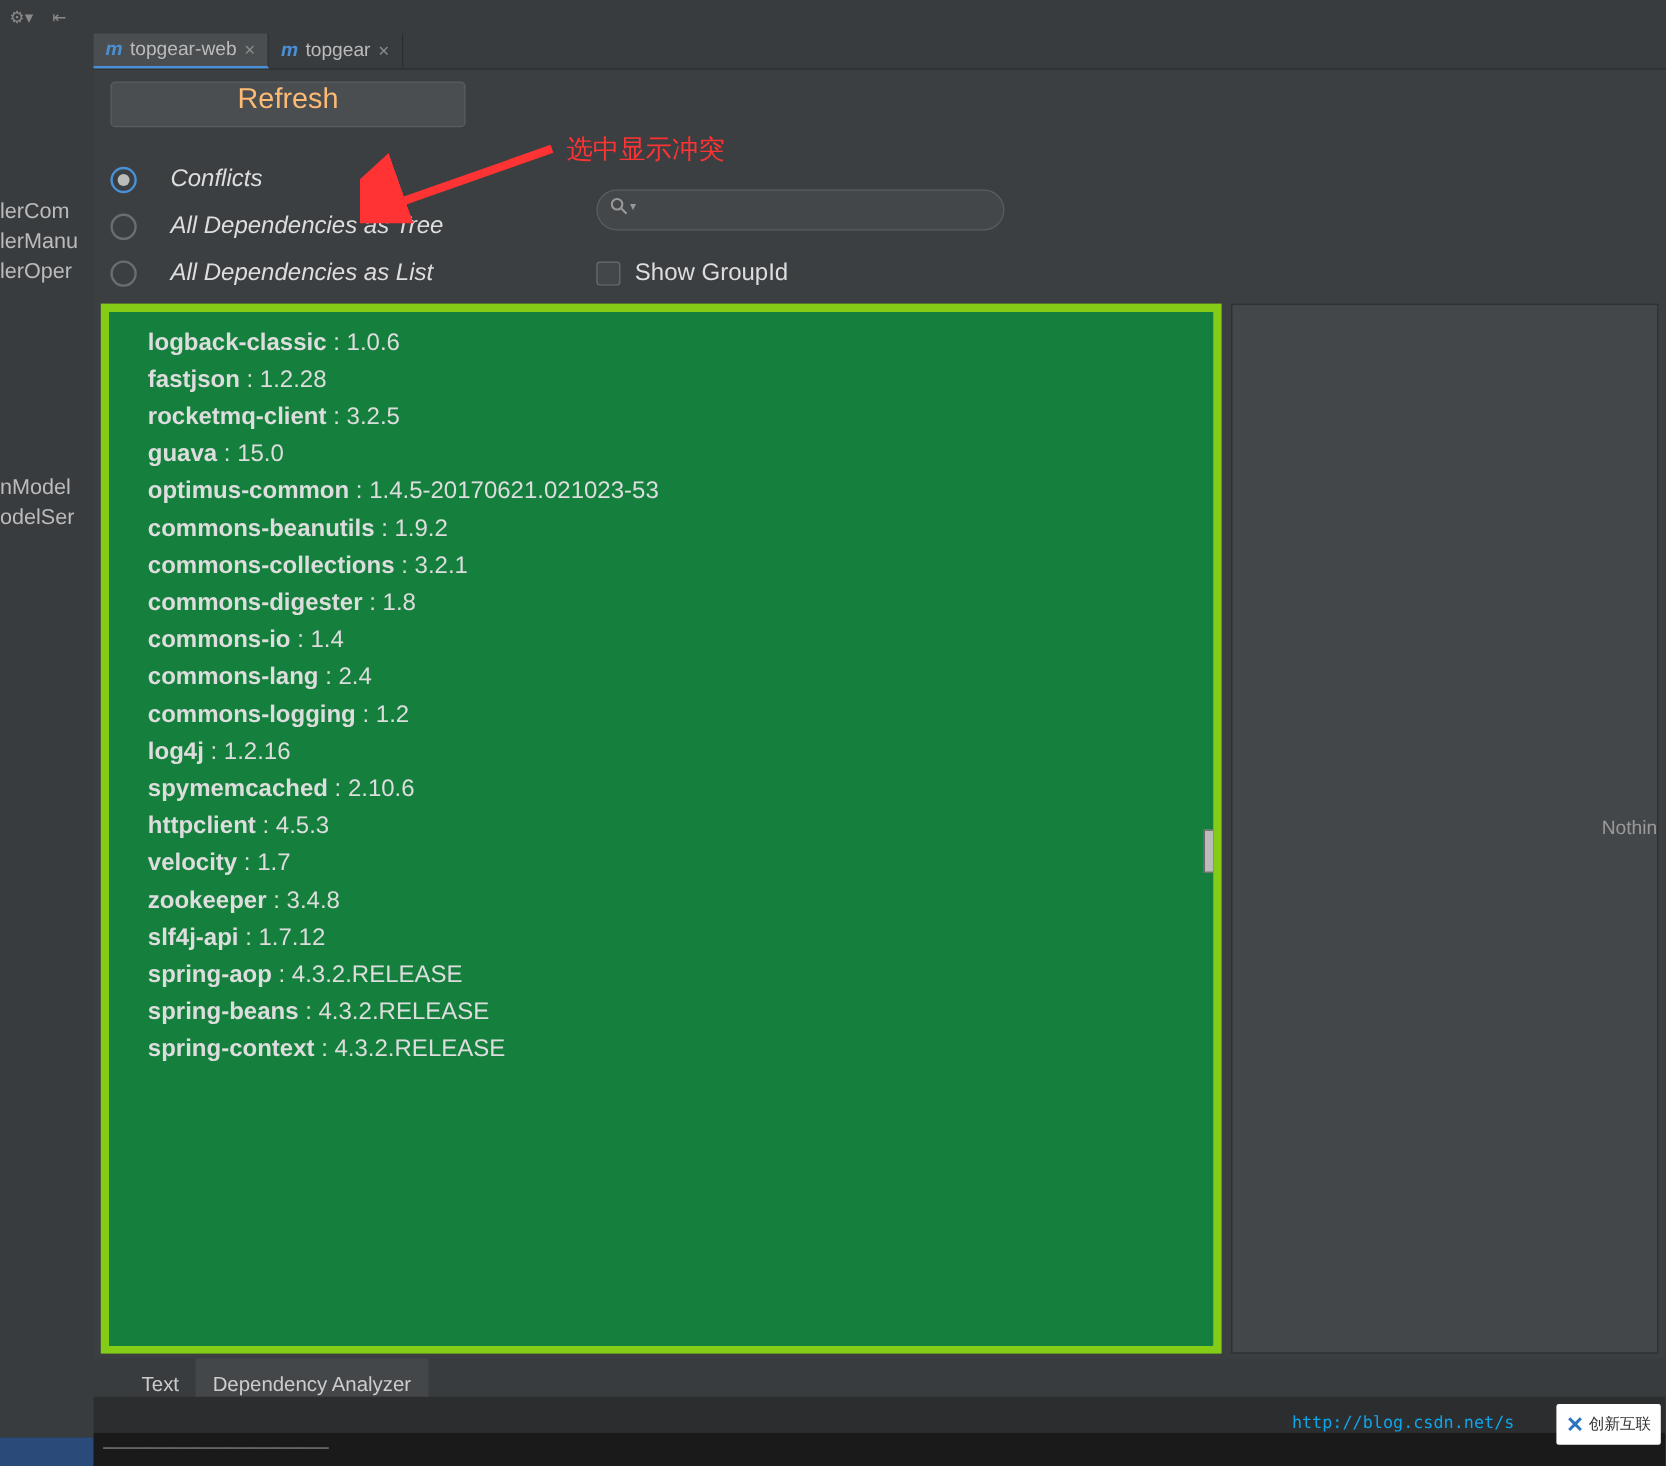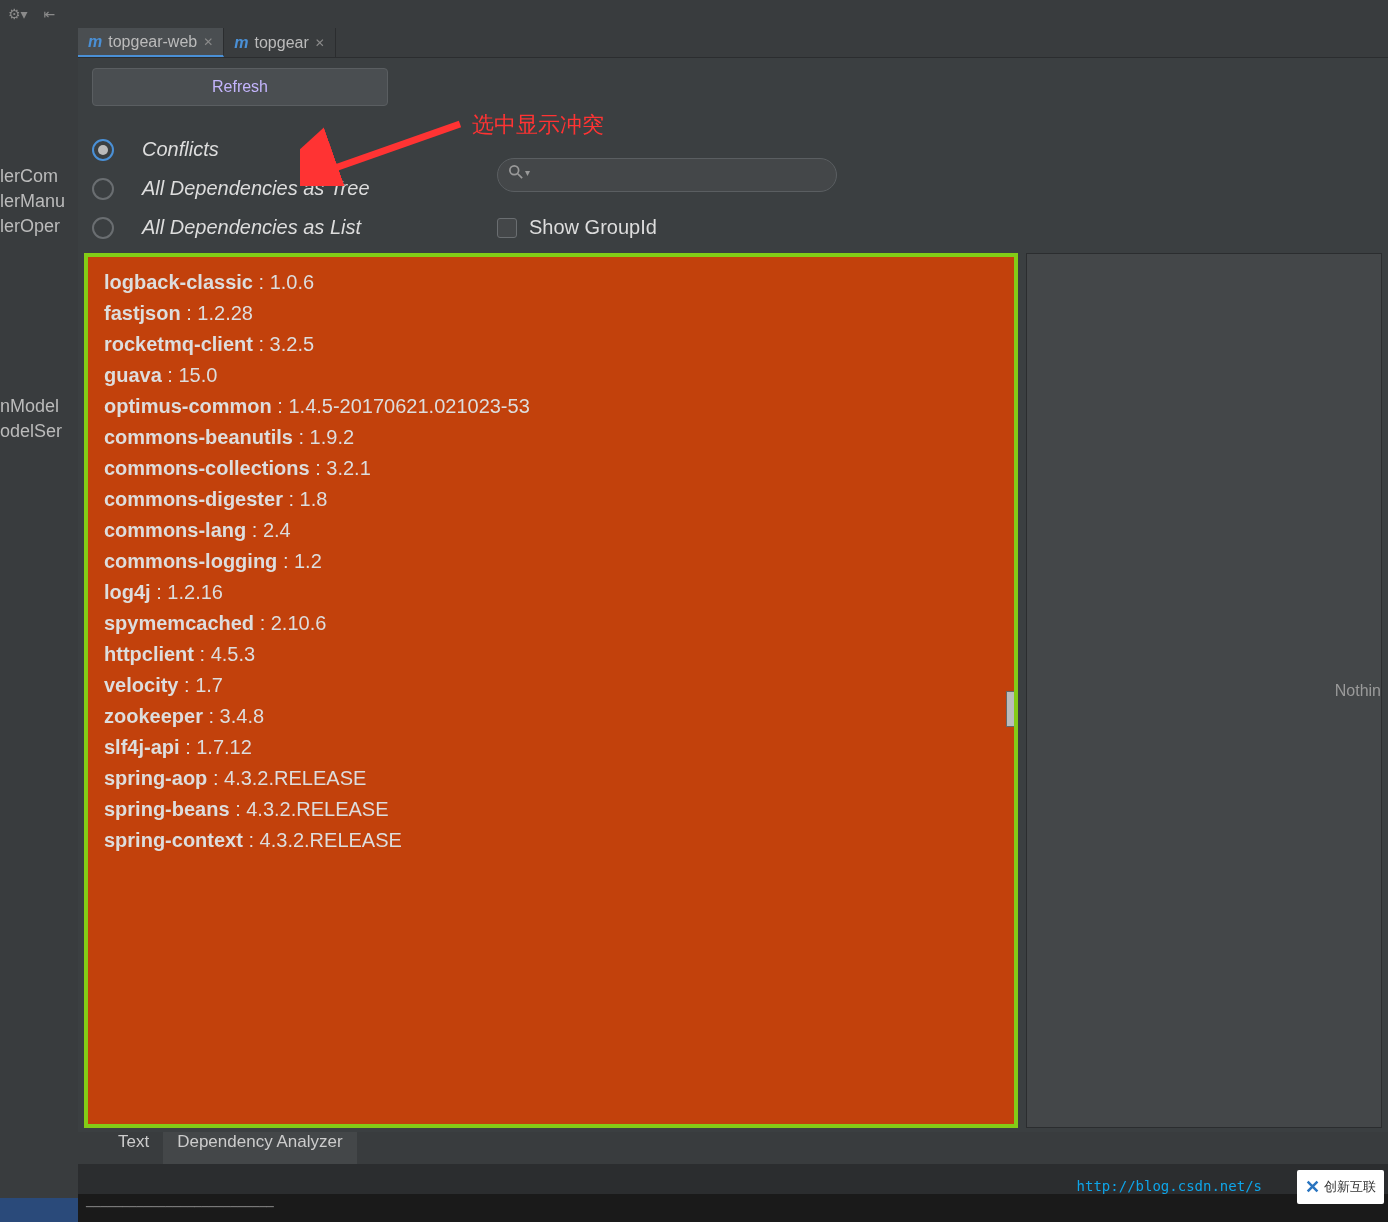--- a/index.html
+++ b/index.html
@@ -83,25 +83,25 @@
     .controls {
       padding: 10px 14px 8px 14px;
       position: relative;
     }
     .refresh-btn {
       width: 296px;
       height: 38px;
       background: #4a4e51;
       border: 1px solid #5a5e61;
       border-radius: 4px;
-      color: #c4b5fd;
-      font-size: 16px;
-      cursor: pointer;
-      display: flex;
-      align-items: center;
+      color: #fdba74;
+      font-size: 24px;
+      cursor: pointer;
+      display: flex;
+      align-items: flex-start;
       justify-content: center;
     }
     .radio-row {
       display: flex;
       align-items: center;
       gap: 28px;
       margin-top: 16px;
       font-style: italic;
     }
     .radio {
@@ -188,25 +188,25 @@
       pointer-events: none;
     }
     .body-split {
       display: flex;
       flex: 1;
       margin: 6px 6px 0 6px;
       min-height: 0;
     }
     .dep-list-panel {
       flex: 1;
-      background: #c2410c;
-      border: 4px solid #84cc16;
+      background: #15803d;
+      border: 7px solid #84cc16;
       overflow-y: auto;
       position: relative;
-      padding: 10px 16px;
+      padding: 10px 32px;
     }
     .dep-list-panel::-webkit-scrollbar {
       width: 12px;
     }
     .dep-list-panel::-webkit-scrollbar-track {
       background: #444749;
     }
     .dep-list-panel::-webkit-scrollbar-thumb {
       background: #5c6063;
       border-radius: 6px;
@@ -253,21 +253,21 @@
     .bottom-tabs {
       display: flex;
       height: 32px;
       background: #393c3e;
       margin-top: 4px;
       padding-left: 26px;
       align-items: stretch;
     }
     .btab {
       display: flex;
-      align-items: flex-start;
+      align-items: flex-end;
       padding: 0 14px;
       font-size: 17px;
       color: #cccccc;
       cursor: pointer;
       background: #444749;
     }
     .btab.inactive {
       background: #393c3e;
     }
     .footer-bar {
@@ -398,20 +398,21 @@
       <div class="dep-list-panel" id="dep-list">
         <div class="splitter-handle"></div>
       <div class="dep-item"><span class="name">logback-classic</span><span class="ver"> : 1.0.6</span></div>
           <div class="dep-item"><span class="name">fastjson</span><span class="ver"> : 1.2.28</span></div>
           <div class="dep-item"><span class="name">rocketmq-client</span><span class="ver"> : 3.2.5</span></div>
           <div class="dep-item"><span class="name">guava</span><span class="ver"> : 15.0</span></div>
           <div class="dep-item"><span class="name">optimus-common</span><span class="ver"> : 1.4.5-20170621.021023-53</span></div>
           <div class="dep-item"><span class="name">commons-beanutils</span><span class="ver"> : 1.9.2</span></div>
           <div class="dep-item"><span class="name">commons-collections</span><span class="ver"> : 3.2.1</span></div>
           <div class="dep-item"><span class="name">commons-digester</span><span class="ver"> : 1.8</span></div>
+          <div class="dep-item"><span class="name">commons-io</span><span class="ver"> : 1.4</span></div>
           <div class="dep-item"><span class="name">commons-lang</span><span class="ver"> : 2.4</span></div>
           <div class="dep-item"><span class="name">commons-logging</span><span class="ver"> : 1.2</span></div>
           <div class="dep-item"><span class="name">log4j</span><span class="ver"> : 1.2.16</span></div>
           <div class="dep-item"><span class="name">spymemcached</span><span class="ver"> : 2.10.6</span></div>
           <div class="dep-item"><span class="name">httpclient</span><span class="ver"> : 4.5.3</span></div>
           <div class="dep-item"><span class="name">velocity</span><span class="ver"> : 1.7</span></div>
           <div class="dep-item"><span class="name">zookeeper</span><span class="ver"> : 3.4.8</span></div>
           <div class="dep-item"><span class="name">slf4j-api</span><span class="ver"> : 1.7.12</span></div>
           <div class="dep-item"><span class="name">spring-aop</span><span class="ver"> : 4.3.2.RELEASE</span></div>
           <div class="dep-item"><span class="name">spring-beans</span><span class="ver"> : 4.3.2.RELEASE</span></div>

